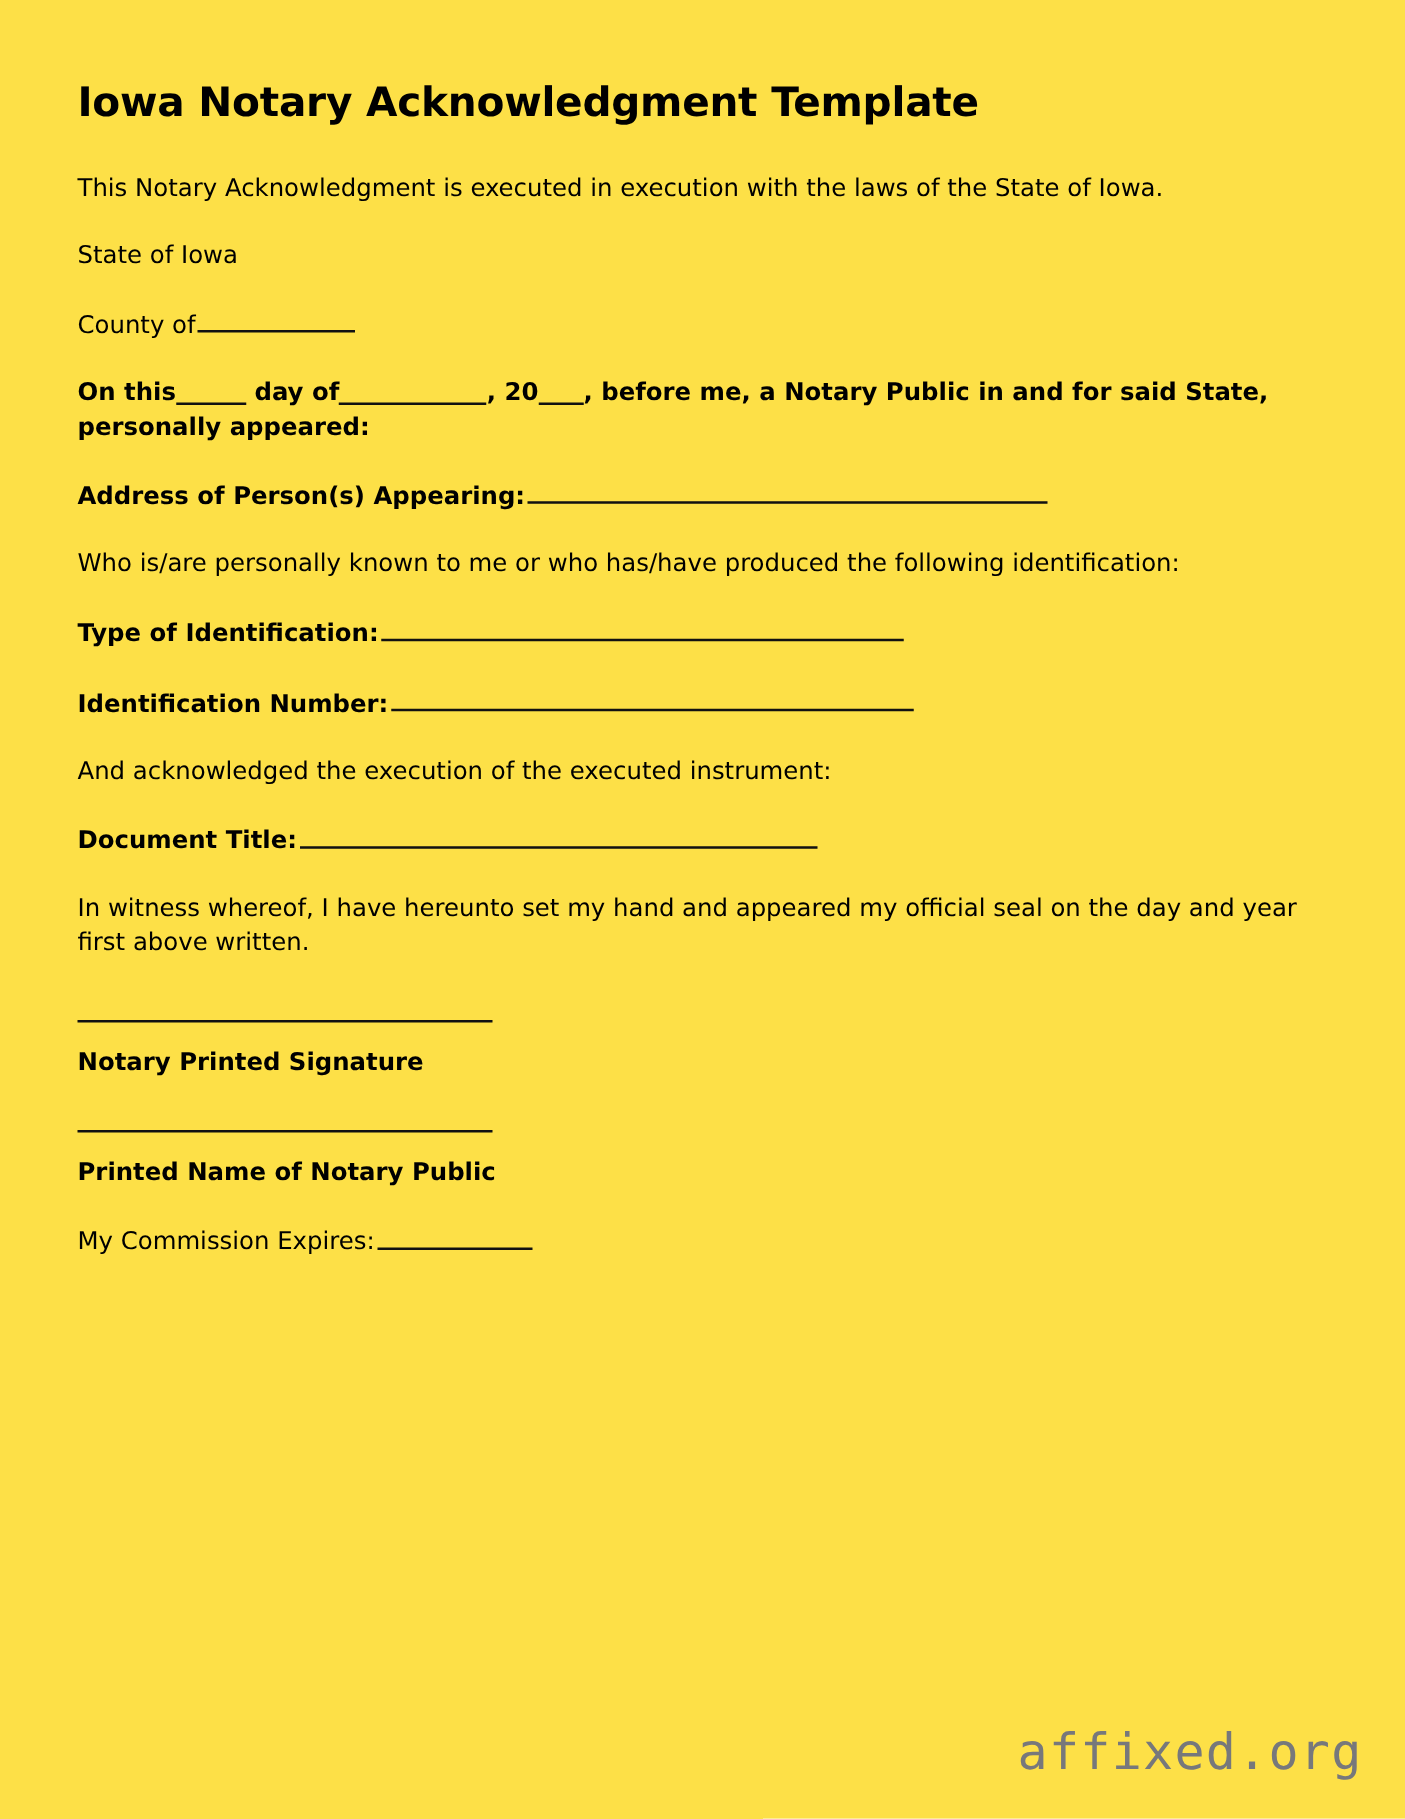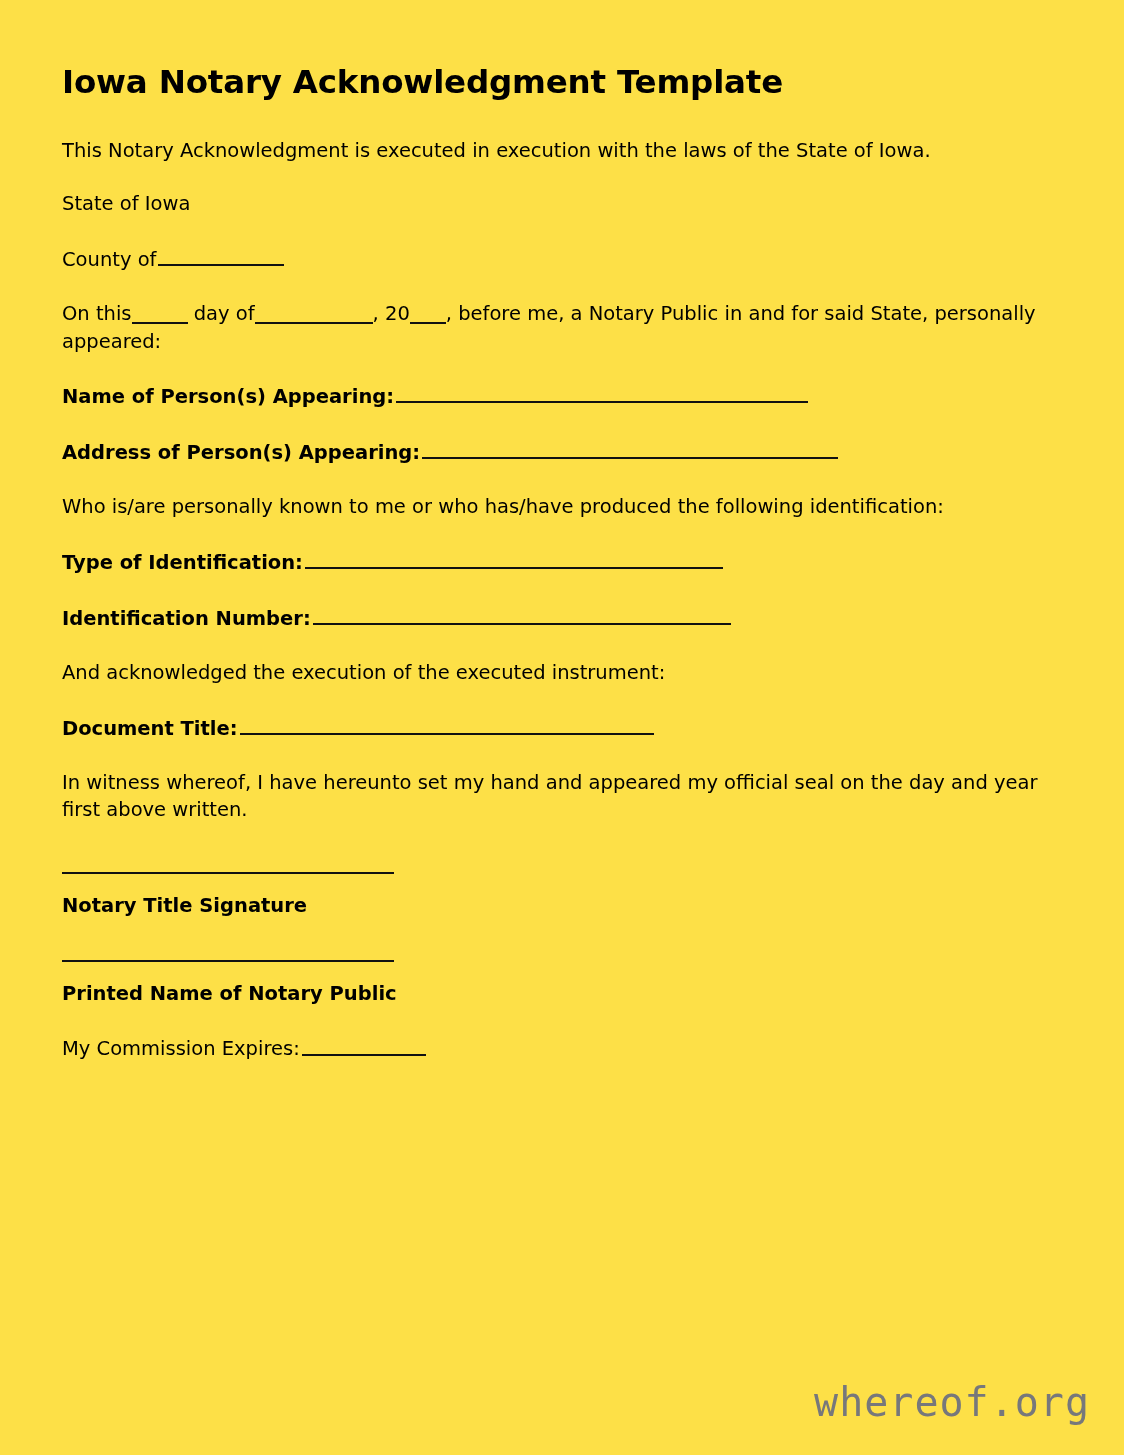--- a/index.html
+++ b/index.html
@@ -34,20 +34,21 @@
   }
   .para {
     font-size: 19.5px;
     line-height: 1.42;
     margin: 0 0 26px 0;
     color: #000000;
     font-weight: normal;
   }
   .para.tight {
     margin-bottom: 25px;
+    font-weight: bold;
   }
   .field-line {
     font-size: 19.5px;
     line-height: 1.42;
     margin: 0 0 26px 0;
     color: #000000;
     display: block;
     white-space: nowrap;
   }
   .field-label {
@@ -115,43 +116,42 @@
     <h1 class="doc-title">Iowa Notary Acknowledgment Template</h1>
 
     <p class="para">This Notary Acknowledgment is executed in execution with the laws of the State of Iowa.</p>
 
     <p class="para">State of Iowa</p>
 
     <p class="field-line"><span>County of</span><span class="blank b-county"></span></p>
 
     <p class="para tight"><span>On this</span><span class="blank-inline b-day"></span> <span>day of</span><span class="blank-inline b-month"></span><span>, 20</span><span class="blank-inline b-year"></span><span>, before me, a Notary Public in and for said State, personally appeared:</span></p>
 
-    <p class="field-line"><span class="field-label">Name of Person(s) Appearing:</span><span class="blank b-name"></span></p>
 
     <p class="field-line"><span class="field-label">Address of Person(s) Appearing:</span><span class="blank b-address"></span></p>
 
     <p class="para">Who is/are personally known to me or who has/have produced the following identification:</p>
 
     <p class="field-line"><span class="field-label">Type of Identification:</span><span class="blank b-idtype"></span></p>
 
     <p class="field-line"><span class="field-label">Identification Number:</span><span class="blank b-idnum"></span></p>
 
     <p class="para">And acknowledged the execution of the executed instrument:</p>
 
     <p class="field-line"><span class="field-label">Document Title:</span><span class="blank b-doctitle"></span></p>
 
     <p class="para">In witness whereof, I have hereunto set my hand and appeared my official seal on the day and year first above written.</p>
 
     <div class="sig-rule sig-gap-top"></div>
 
-    <p class="sig-caption">Notary Title Signature</p>
+    <p class="sig-caption">Notary Printed Signature</p>
 
     <div class="sig-rule"></div>
 
     <p class="sig-caption last">Printed Name of Notary Public</p>
 
     <p class="field-line"><span>My Commission Expires:</span><span class="blank b-commission"></span></p>
 
   </div>
 
-  <div class="watermark">whereof.org</div>
+  <div class="watermark">affixed.org</div>
 
 </div>
 
 </body></html>

